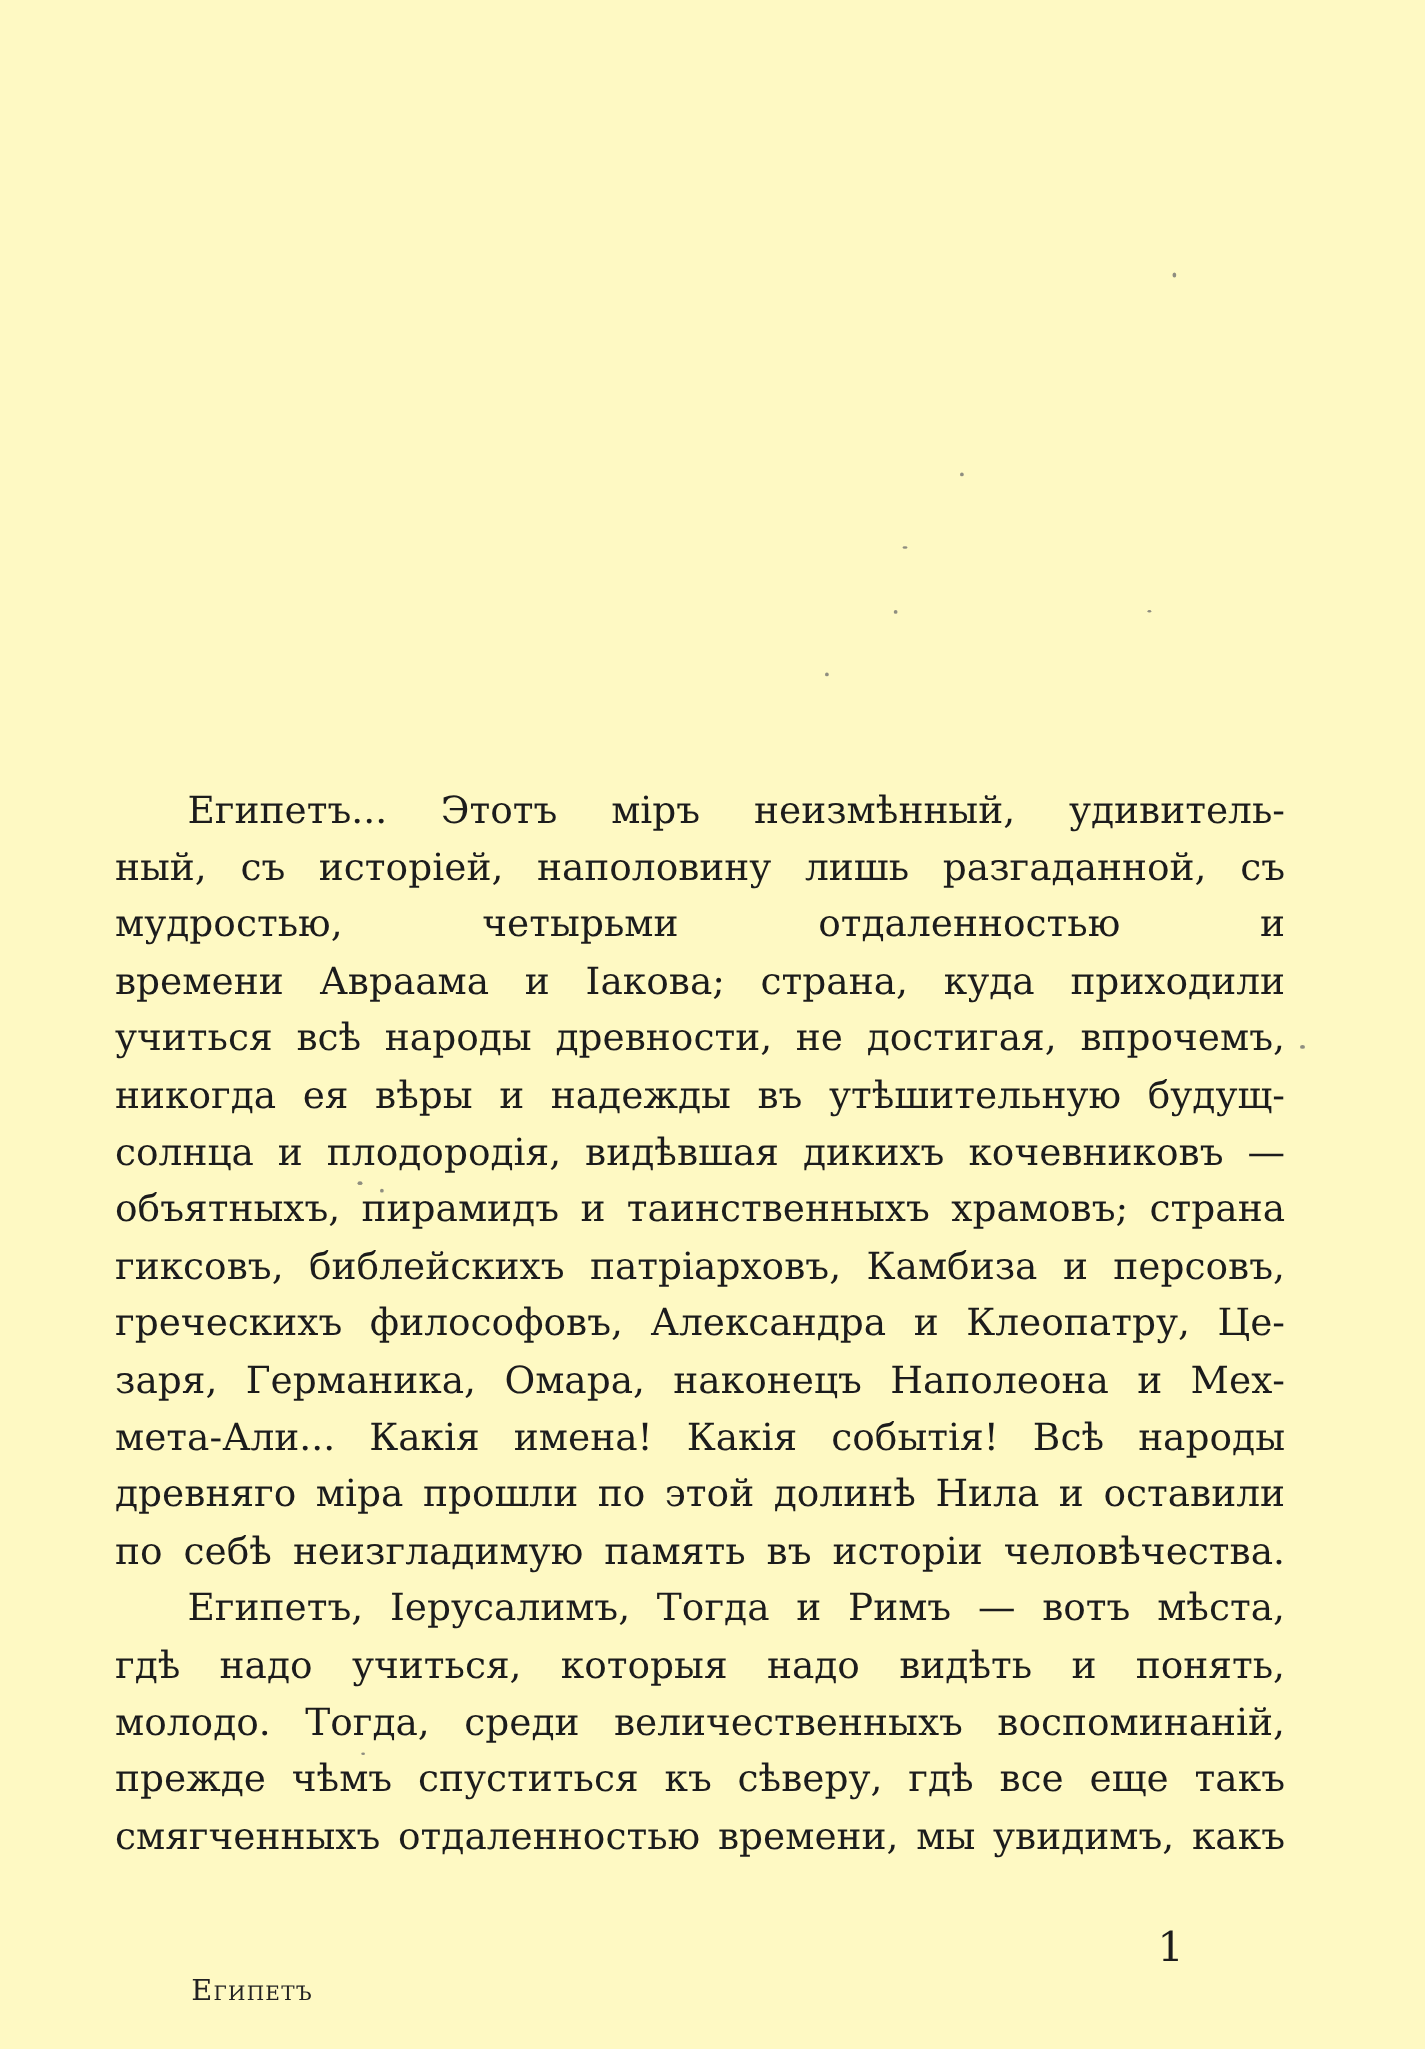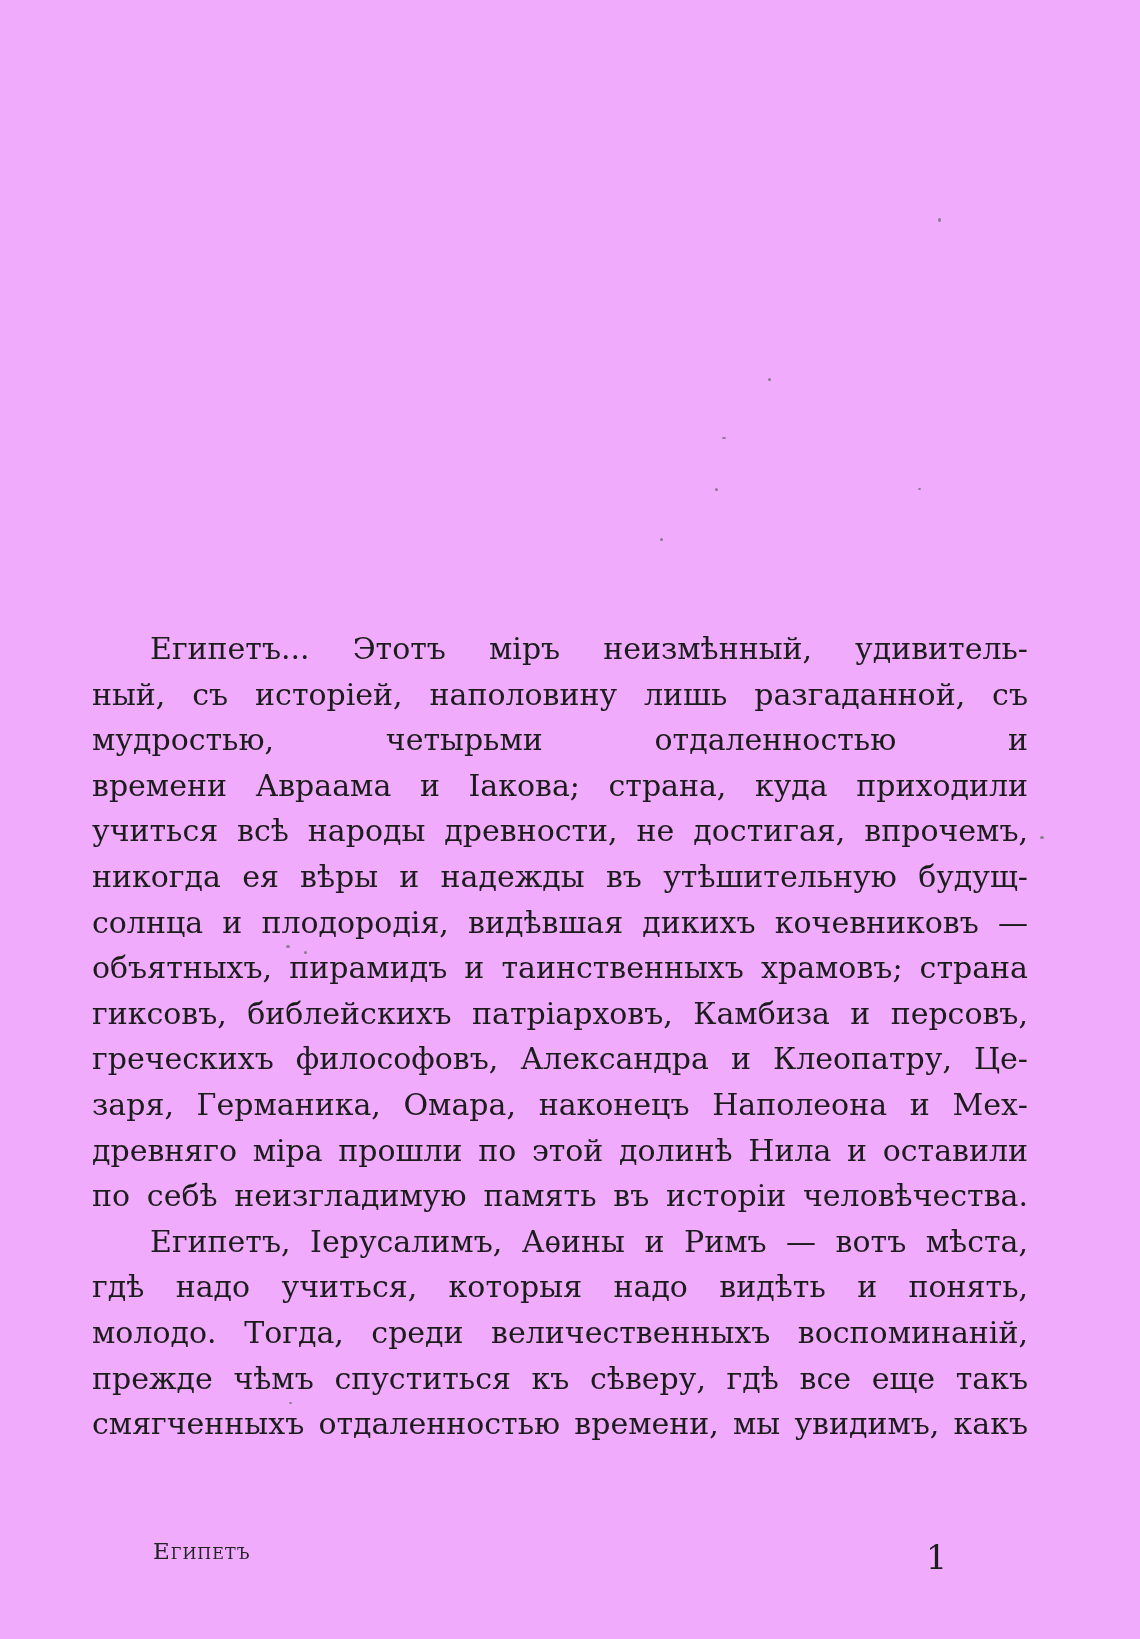--- a/index.html
+++ b/index.html
@@ -39,21 +39,21 @@
     display: inline-block;
     width: 100%;
     height: 0;
   }
   .line.indent {
     text-indent: 58px;
   }
   .footer-signature {
     position: absolute;
     left: 153px;
-    top: 1538px;
+    top: 1580px;
     font-size: 23px;
     font-variant: small-caps;
     letter-spacing: 1px;
     color: #222222;
   }
   .page-number {
     position: absolute;
     left: 926px;
     top: 1538px;
     font-size: 33px;
@@ -62,37 +62,38 @@
   .speck {
     position: absolute;
     background: #6a6a6a;
     border-radius: 50%;
     opacity: 0.75;
   }
 </style>
 </head>
 <body>
 
-<div class="page" style="background: #f0abfc;">
+<div class="page" style="background: #fef9c3;">
 
   <div class="text-block" style="color: rgb(28, 28, 28);">
       <div class="line indent">Египетъ... Этотъ міръ неизмѣнный, удивитель-</div>
       <div class="line">ный, съ исторіей, наполовину лишь разгаданной, съ</div>
       <div class="line">мудростью, четырьми отдаленностью и предшествовавшей</div>
       <div class="line">времени Авраама и Іакова; страна, куда приходили</div>
       <div class="line">учиться всѣ народы древности, не достигая, впрочемъ,</div>
       <div class="line">никогда ея вѣры и надежды въ утѣшительную будущ-</div>
       <div class="line">солнца и плодородія, видѣвшая дикихъ кочевниковъ —</div>
       <div class="line">объятныхъ, пирамидъ и таинственныхъ храмовъ; страна</div>
       <div class="line">гиксовъ, библейскихъ патріарховъ, Камбиза и персовъ,</div>
       <div class="line">греческихъ философовъ, Александра и Клеопатру, Це-</div>
       <div class="line">заря, Германика, Омара, наконецъ Наполеона и Мех-</div>
+      <div class="line">мета-Али... Какія имена! Какія событія! Всѣ народы</div>
       <div class="line">древняго міра прошли по этой долинѣ Нила и оставили</div>
       <div class="line">по себѣ неизгладимую память въ исторіи человѣчества.</div>
-      <div class="line indent">Египетъ, Іерусалимъ, Аѳины и Римъ — вотъ мѣста,</div>
+      <div class="line indent">Египетъ, Іерусалимъ, Тогда и Римъ — вотъ мѣста,</div>
       <div class="line">гдѣ надо учиться, которыя надо видѣть и понять,</div>
       <div class="line">молодо. Тогда, среди величественныхъ воспоминаній,</div>
       <div class="line">прежде чѣмъ спуститься къ сѣверу, гдѣ все еще такъ</div>
       <div class="line">смягченныхъ отдаленностью времени, мы увидимъ, какъ</div>
     </div>
 
   <div class="footer-signature">Египетъ</div>
 
   <div class="page-number">1</div>
 

